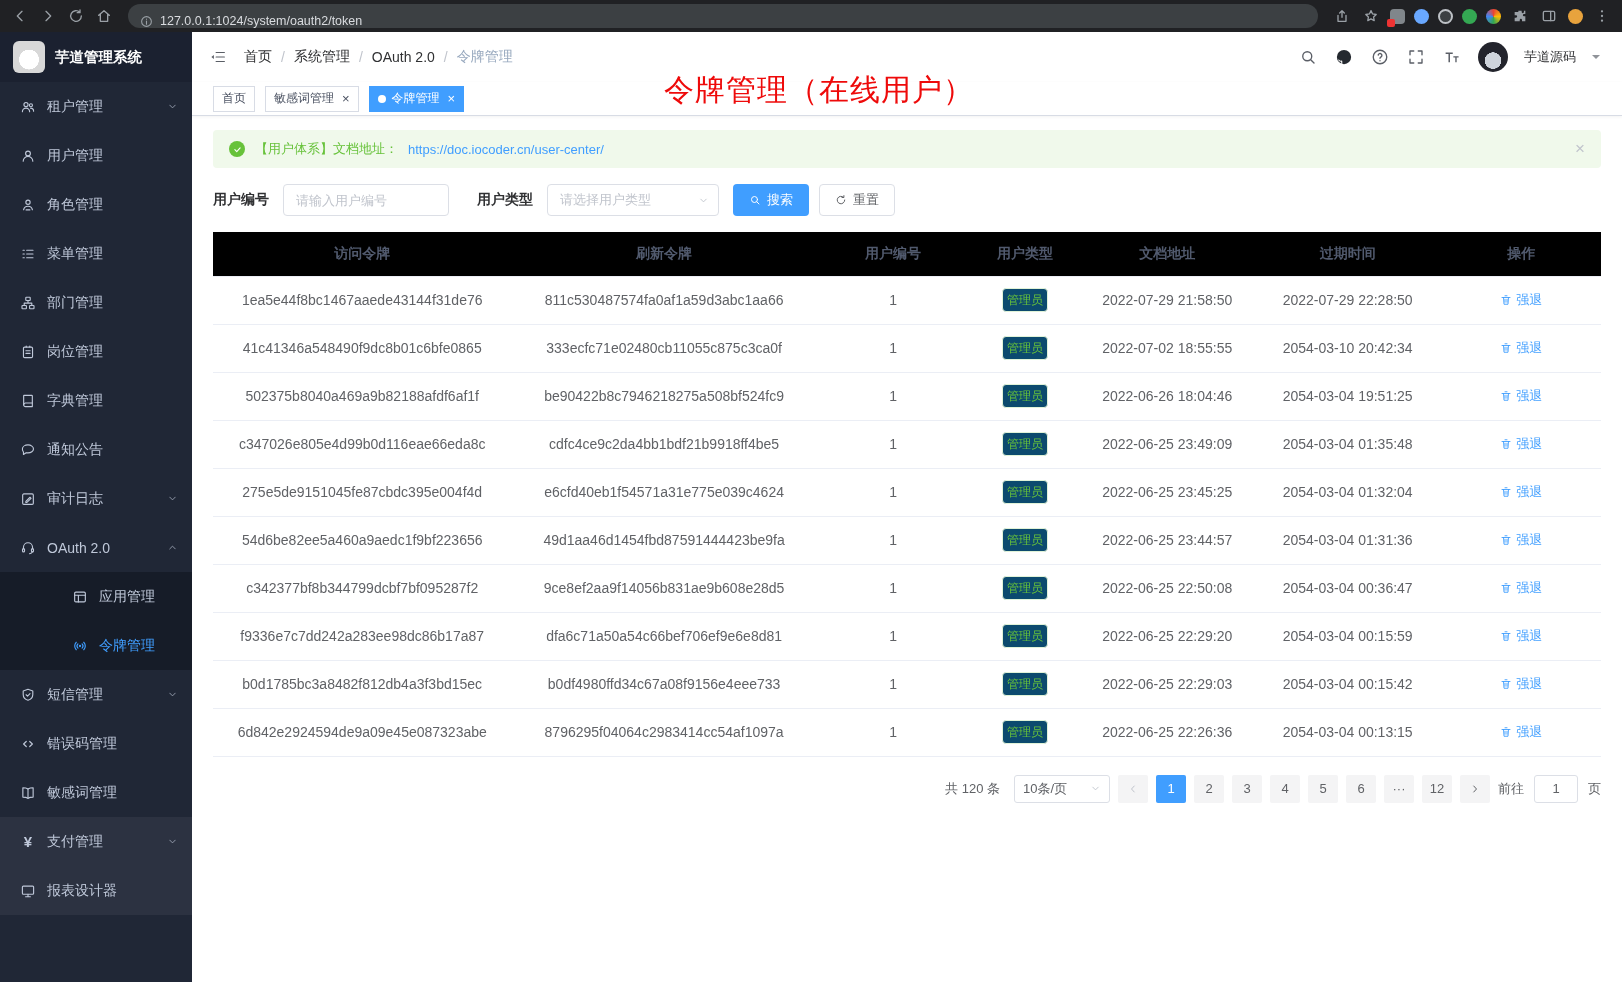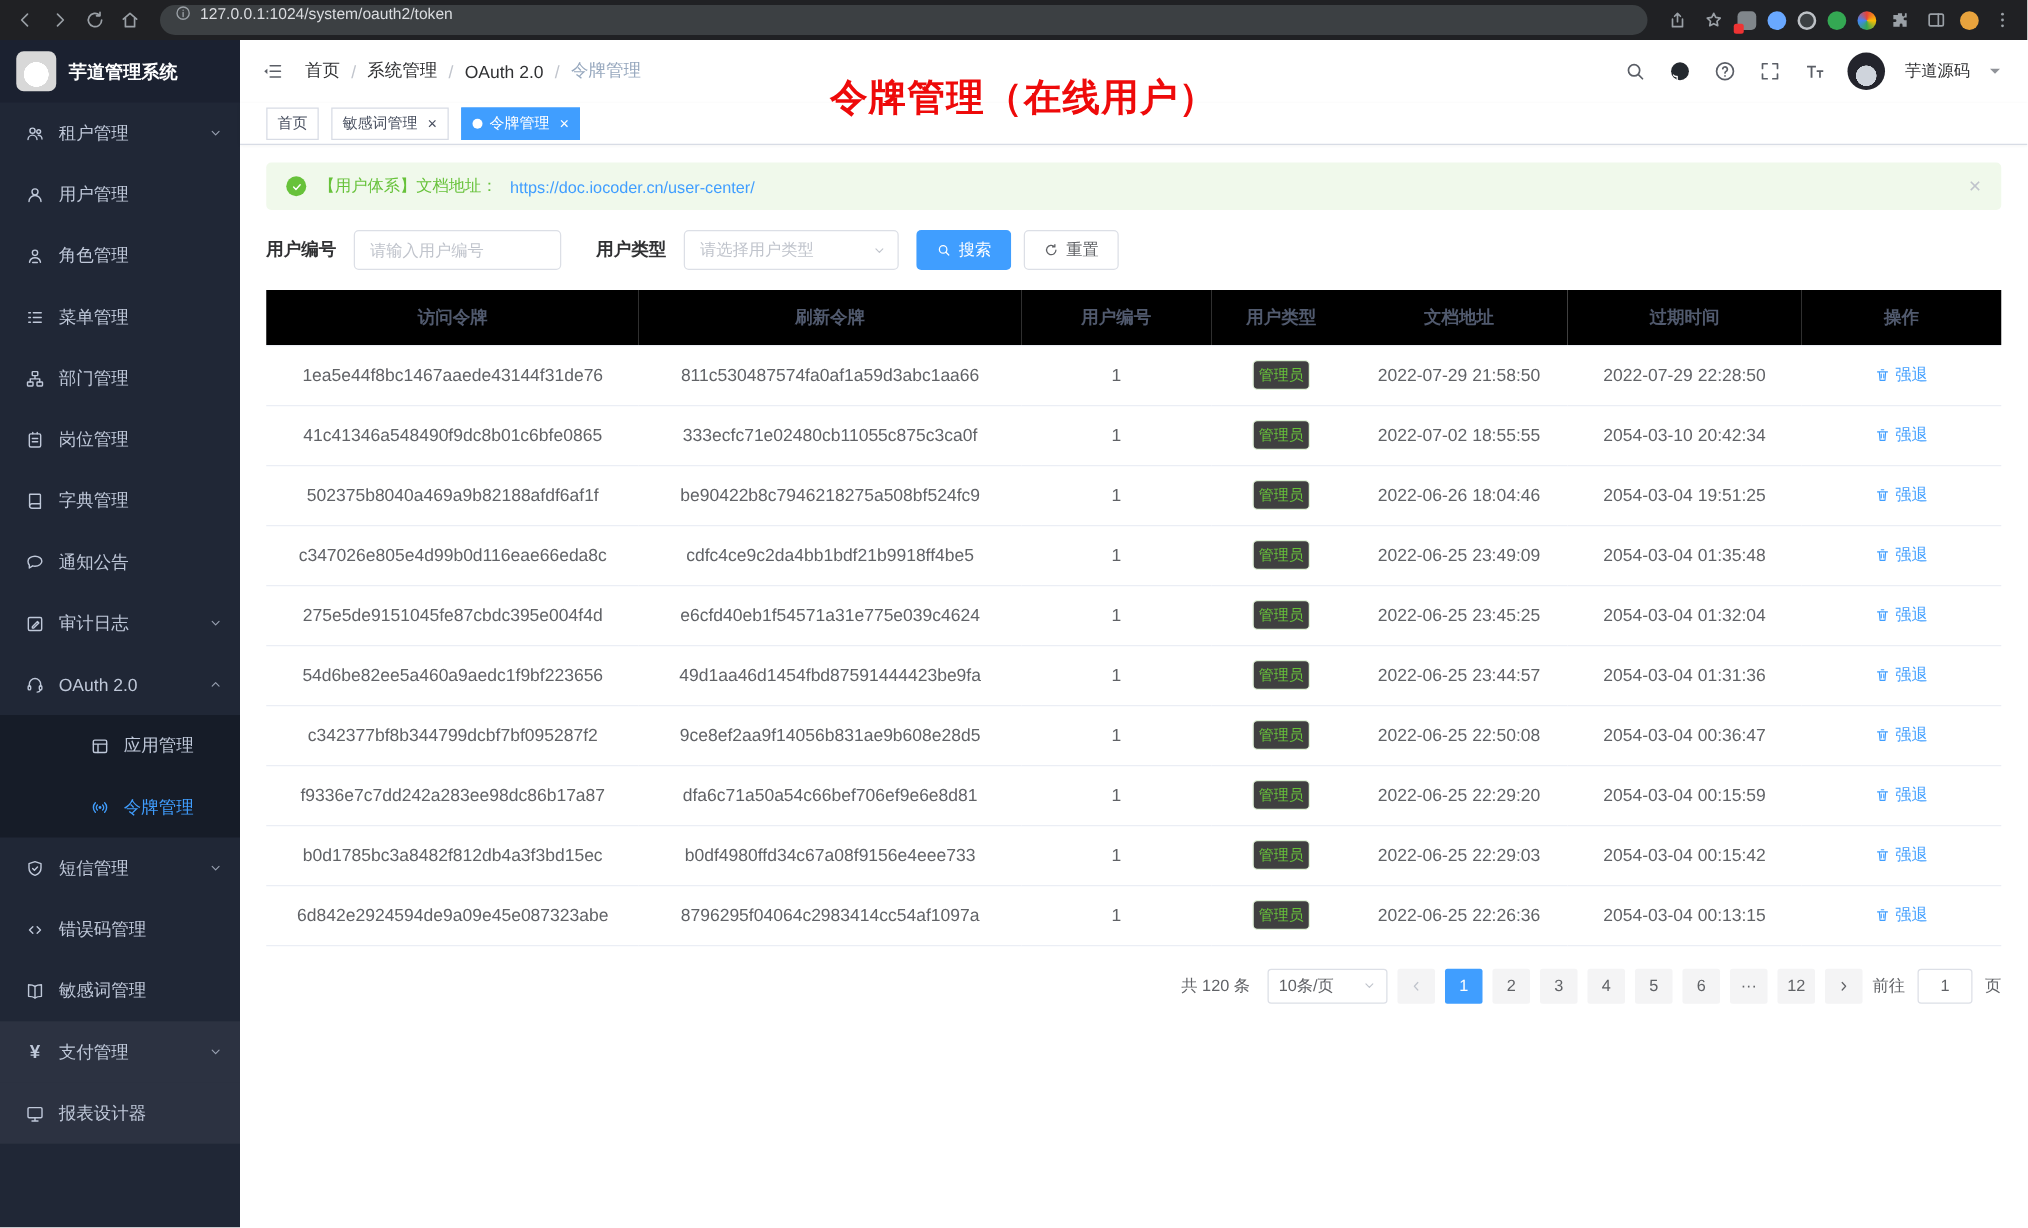--- a/index.html
+++ b/index.html
@@ -4,21 +4,21 @@
 <style>
   * { margin:0; padding:0; box-sizing:border-box; }
   html,body { width:1622px; height:982px; overflow:hidden; background:#fff;
     font-family:"Liberation Sans","DejaVu Sans",sans-serif; }
   svg { display:block; }
 
   
   .browser { height:32px; background:#202124; display:flex; align-items:center; padding:0 10px; gap:8px; }
   .b-icon { width:20px; height:20px; display:flex; align-items:center; justify-content:center; color:#9aa0a6; cursor:pointer; }
   .b-icon svg { width:16px; height:16px; stroke:#9aa0a6; fill:none; stroke-width:2; stroke-linecap:round; stroke-linejoin:round; }
-  .urlbar { flex:1; height:24px; background:#3c4043; border-radius:12px; display:flex; align-items:flex-start; gap:7px; padding:0 12px; margin:0 6px; cursor:text; }
+  .urlbar { flex:1; height:24px; background:#3c4043; border-radius:12px; display:flex; align-items:flex-end; gap:7px; padding:0 12px; margin:0 6px; cursor:text; }
   .urlbar svg { width:13px; height:13px; stroke:#9aa0a6; fill:none; stroke-width:2; stroke-linecap:round; }
   .url-text { color:#dadce0; font-size:12.5px; }
   .b-right { display:flex; align-items:center; gap:9px; }
   .ext { width:15px; height:15px; border-radius:50%; position:relative; cursor:pointer; }
   .ext.badge::after { content:""; position:absolute; left:-3px; bottom:-3px; width:8px; height:8px; background:#e33; border-radius:2px; }
   .ext-gray { background:#80868b; border-radius:4px; }
   .ext-blue { background:#69a8ff; }
   .ext-dark { background:#3c4043; border:2px solid #bdc1c6; }
   .ext-green { background:#34a853; }
   .ext-multi { background:conic-gradient(#ea4335,#fbbc05,#34a853,#4285f4,#ea4335); }
@@ -56,21 +56,21 @@
   .bc-item.last { color:#97a8be; cursor:default; }
   .bc-sep { color:#c0c4cc; }
   .nav-right { margin-left:auto; display:flex; align-items:center; gap:16px; }
   .nav-ic { width:20px; height:20px; display:flex; align-items:center; justify-content:center; cursor:pointer; }
   .nav-ic svg { width:18px; height:18px; stroke:#5a5e66; fill:none; stroke-width:1.8; stroke-linecap:round; stroke-linejoin:round; }
   .nav-ic svg.filled { fill:#24292f; stroke:none; }
   .avatar { width:30px; height:30px; border-radius:50%; background:#23242c;
     background:radial-gradient(circle at 50% 62%, #cfd4dc 0 34%, #23242c 35%); cursor:pointer; }
   .user-name { font-size:13px; color:#303133; cursor:pointer; }
   .caret { width:0; height:0; border:4px solid transparent; border-top-color:#909399; margin-top:4px; cursor:pointer; }
-  .annotation { position:absolute; top:26px; left:472px; font-size:30px; font-weight:700; color:#ee0a0a; letter-spacing:1px; z-index:20; pointer-events:none; }
+  .annotation { position:absolute; top:38px; left:472px; font-size:30px; font-weight:400; color:#ee0a0a; letter-spacing:1px; z-index:20; pointer-events:none; }
 
   
   .tags { height:34px; flex-shrink:0; display:flex; align-items:center; gap:10px; padding:0 21px; border-bottom:1px solid #d8dce5; box-shadow:0 1px 3px rgba(0,0,0,.05); }
   .tag { height:26px; display:inline-flex; align-items:center; gap:6px; padding:0 8px; border:1px solid #d8dce5; background:#fff; font-size:12px; color:#495060; cursor:pointer; }
   .tag.active { background:#409eff; border-color:#409eff; color:#fff; }
   .tag .dot { width:8px; height:8px; border-radius:50%; background:#fff; }
   .tag .close { font-size:13px; line-height:1; margin-left:2px; }
 
   
   .content { flex:1; padding:14px 21px 0; overflow:hidden; }
@@ -91,21 +91,21 @@
   .btn { height:32px; border-radius:4px; display:inline-flex; align-items:center; gap:6px; font-size:13px; padding:0 15px; cursor:pointer; border:1px solid transparent; white-space:nowrap; }
   .btn svg { width:12px; height:12px; fill:none; stroke-width:2; stroke-linecap:round; stroke-linejoin:round; }
   .btn-primary { background:#409eff; color:#fff; margin-left:14px; }
   .btn-primary svg { stroke:#fff; }
   .btn-plain { background:#fff; border-color:#dcdfe6; color:#606266; margin-left:10px; }
   .btn-plain svg { stroke:#606266; }
 
   table { width:100%; border-collapse:collapse; margin-top:16px; table-layout:fixed; }
   thead th { height:44px; font-size:14px; font-weight:700; color:#515a6e; text-align:center; border-bottom:1px solid #ebeef5; background:#000000; }
   tbody td { height:48px; font-size:14px; color:#606266; text-align:center; border-bottom:1px solid #ebeef5; overflow:hidden; white-space:nowrap; }
-  .tag-success { display:inline-block; height:24px; line-height:22px; padding:0 4px; background:#404040; border:1px solid #e1f3d8; color:#67c23a; border-radius:4px; font-size:12px; }
+  .tag-success { display:inline-block; height:24px; line-height:22px; padding:0 4px; background:#0c4a6e; border:1px solid #e1f3d8; color:#67c23a; border-radius:4px; font-size:12px; }
   .action-link { color:#409eff; font-size:13px; display:inline-flex; align-items:center; gap:4px; cursor:pointer; }
   .action-link svg { width:12px; height:12px; stroke:#409eff; fill:none; stroke-width:1.8; stroke-linecap:round; stroke-linejoin:round; }
 
   .pagination { display:flex; align-items:center; justify-content:flex-end; gap:8px; margin-top:18px; padding-bottom:22px; font-size:13px; color:#606266; }
   .pg-total { margin-right:6px; }
   .pg-size { width:96px; height:28px; border:1px solid #dcdfe6; border-radius:3px; display:flex; align-items:center; justify-content:space-between; padding:0 8px; cursor:pointer; }
   .pg-pages { display:flex; gap:8px; }
   .pg-btn { min-width:30px; height:28px; padding:0 5px; background:#f4f4f5; border-radius:2px; display:inline-flex; align-items:center; justify-content:center; font-size:13px; color:#606266; cursor:pointer; }
   .pg-btn.active { background:#409eff; color:#fff; }
   .pg-btn.disabled { color:#c0c4cc; }

